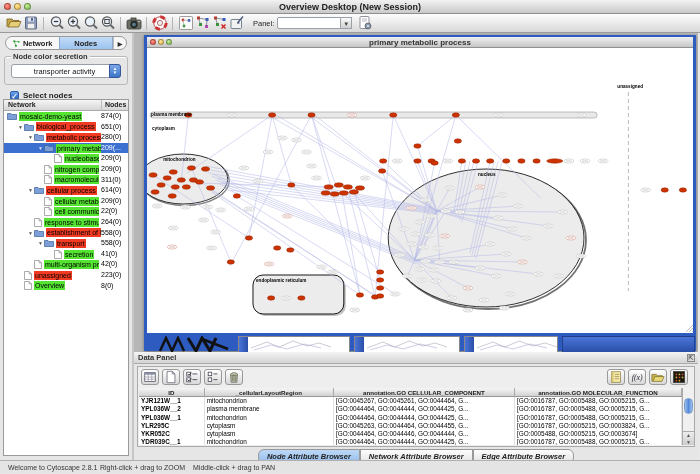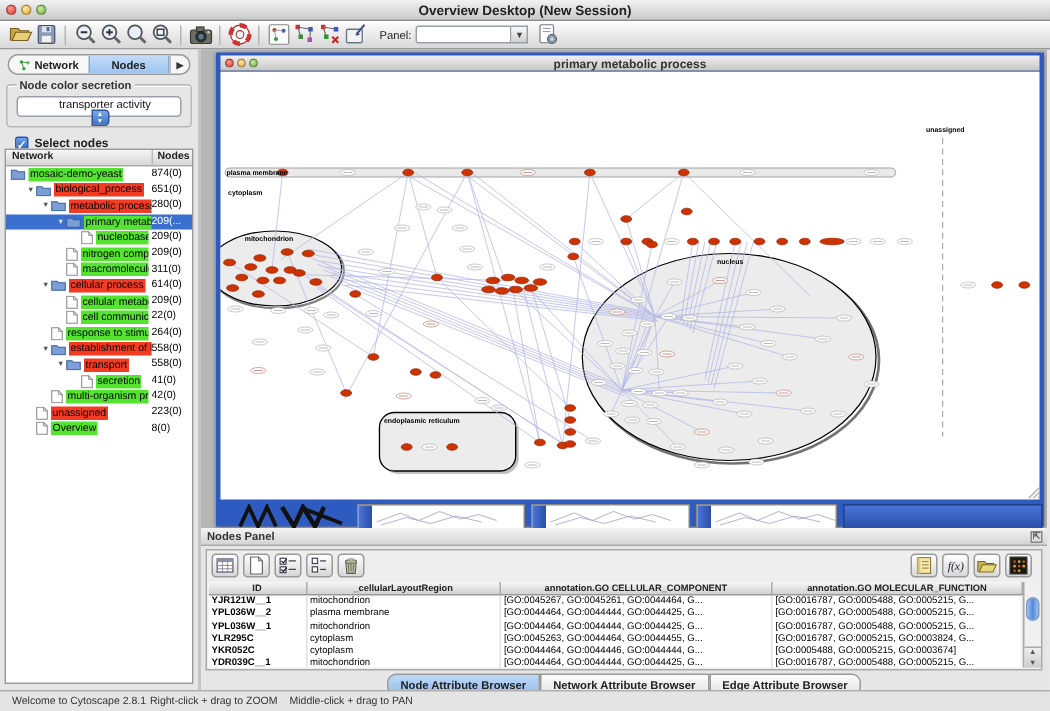--- a/index.html
+++ b/index.html
@@ -21,21 +21,21 @@
 .content { display:flex; height:427px; }
 .control-panel { width:134px; background:#e6e6e6; border-right:2px solid #c6c6c6; position:relative; }
 .cp-header { height:12px; background:linear-gradient(#f4f4f4,#d4d4d4); border-bottom:1px solid #aaa; font-size:7.5px; font-weight:bold; color:#333; padding:1px 0 0 4px; position:relative; }
 .float-icon { position:absolute; right:3px; top:2px; width:8px; height:8px; border:1px solid #888; background:#ddd; font-size:6px; line-height:7px; text-align:center; color:#555; }
 .cp-tabs { display:flex; margin:3px 5px 0 5px; height:14px; border:1px solid #9a9a9a; border-radius:7px; background:#f7f7f7; overflow:hidden; font-size:7.5px; font-weight:bold; color:#222; }
 .cp-tab { flex:1; display:flex; align-items:center; justify-content:center; gap:2px; }
 .cp-tab.sel { background:linear-gradient(#c3dcf8,#9cc3ef); border-left:1px solid #8aa8cc; border-right:1px solid #8aa8cc; }
 .cp-tab-arrow { width:13px; display:flex; align-items:center; justify-content:center; font-size:6px; color:#333; border-left:1px solid #bbb; }
 .groupbox { margin:6px 4px 0 4px; border:1px solid #b8b8b8; border-radius:3px; position:relative; padding:7px 6px 6px 6px; box-shadow:inset 0 1px 0 #fff; }
 .groupbox .gb-title { position:absolute; top:-5px; left:6px; background:#e6e6e6; font-size:7.5px; font-weight:bold; color:#333; padding:0 2px; }
-.dropdown { height:14px; background:#fff; border:1px solid #9aa0a8; border-radius:3px; display:flex; align-items:center; position:relative;flex-direction:column; }
+.dropdown { height:14px; background:#fff; border:1px solid #9aa0a8; border-radius:3px; display:flex; align-items:center; position:relative; }
 .dropdown .dd-text { flex:1; font-size:7.5px; color:#111; padding-left:8px; text-align:center; }
 .dd-stepper { width:12px; height:14px; margin:-1px -1px -1px 0; background:linear-gradient(#7aa7e8,#3d74c8); border-radius:0 3px 3px 0; border:1px solid #33579a; color:#fff; font-size:4.5px; line-height:4.5px; display:flex; flex-direction:column; align-items:center; justify-content:center; }
 .checkrow { display:flex; align-items:center; gap:4px; margin:6px 0 0 10px; }
 .checkbox { width:9px; height:9px; border-radius:2px; background:linear-gradient(#6da2ec,#2e66c0); border:1px solid #2a5aa8; color:#fff; font-size:8px; line-height:9px; text-align:center; font-weight:bold; }
 .checklabel { font-size:8px; font-weight:bold; color:#222; }
 .tree-wrap { position:absolute; left:3px; right:3px; top:66px; bottom:4px; background:#fff; border:1px solid #9a9a9a; overflow:hidden; }
 .tree-header { height:11px; background:linear-gradient(#f6f6f6,#d6d6d6); border-bottom:1px solid #aaa; font-size:7px; font-weight:bold; color:#222; position:relative; }
 .tree-header .c1 { position:absolute; left:4px; top:1px; }
 .tree-header .c2 { position:absolute; left:97px; top:0; border-left:1px solid #bbb; padding:1px 0 0 3px; height:11px; }
 .tree-row { height:10.6px; position:relative; display:flex; align-items:center; font-size:7px; color:#000; }
@@ -67,21 +67,21 @@
 .dp-right { position:absolute; right:3px; top:2px; display:flex; }
 .dtable { position:absolute; left:1px; right:12px; top:21px; bottom:1px; background:#fff; overflow:hidden; }
 .dt-header { display:flex; height:9px; background:linear-gradient(#f6f6f6,#d2d2d2); border-bottom:1px solid #999; }
 .dt-header div { font-size:6.2px; font-weight:bold; color:#222; text-align:center; border-right:1px solid #aaa; overflow:hidden; white-space:nowrap; line-height:9px; }
 .dt-row { display:flex; height:8.3px; }
 .dt-row div { font-size:6.4px; color:#000; border-right:1px solid #e0e0e0; overflow:hidden; white-space:nowrap; line-height:8.3px; padding-left:2px; }
 .dt-row div:first-child { font-weight:bold; }
 .dscroll { position:absolute; right:1px; top:21px; bottom:1px; width:11px; background:#f0f0f0; border-left:1px solid #aaa; }
 .dthumb { position:absolute; top:10px; left:1px; width:9px; height:16px; border-radius:5px; background:linear-gradient(90deg,#9cc0ee,#5588d8,#9cc0ee); border:1px solid #7a9cc8; }
 .darrows { position:absolute; bottom:0; left:0; width:11px; height:14px; background:linear-gradient(#eee,#ccc); border-top:1px solid #aaa; font-size:5px; color:#555; text-align:center; line-height:7px; }
-.dp-tabs { position:absolute; left:0; right:0; top:97px; display:flex; justify-content:center; }
+.dp-tabs { position:absolute; left:0; right:0; top:97px; display:flex; justify-content:center;font-style:italic; }
 .dp-tab { font-size:7.5px; font-weight:bold; color:#222; background:linear-gradient(#fdfdfd,#e2e2e2); border:1px solid #999; padding:2px 8px 2px 8px; }
 .dp-tab.sel { background:linear-gradient(#bdd8f6,#94bdec); }
 .dp-tab:first-child { border-radius:6px 0 0 6px; }
 .dp-tab:last-child { border-radius:0 6px 6px 0; }
 .statusbar { position:absolute; left:0; right:0; bottom:0; height:14px; background:#e4e4e4; border-top:1px solid #b0b0b0; }
 .statusbar span { position:absolute; font-size:7px; color:#333; top:3px; }
 </style>
 </head>
 <body>
 
@@ -756,21 +756,21 @@
               <svg width="84" height="14" style="position:absolute;left:10px;top:1px;">
                 <polyline points="2,10 18,4 30,9 44,3 58,8 70,5 82,9" stroke="#aab" stroke-width="0.6" fill="none"></polyline>
                 <polyline points="5,12 22,7 38,11 55,6 72,10" stroke="#99c" stroke-width="0.5" fill="none"></polyline>
               </svg>
             </div>
             <div class="piece" style="left:428px;width:133px;background:linear-gradient(#4a74d8,#2a4fa8);border:1px solid #223f88;border-bottom:none;"></div>
           </div>
       </div>
       <div class="data-panel">
         <div class="dp-header">
-          <span>Nodes Panel</span>
+          <span>Data Panel</span>
           <span class="float-icon">⇱</span>
         </div>
         <div class="dp-body">
           <div class="dp-toolbar" id="dp-toolbar">
               <div class="dbtn">
                 <svg width="14" height="14" viewBox="0 0 16 16">
                   <rect x="2" y="3" width="12" height="10" fill="#fff" stroke="#556" stroke-width="0.9"></rect>
                   <rect x="2" y="3" width="12" height="2.4" fill="#8a93a8"></rect>
                   <line x1="2" y1="8" x2="14" y2="8" stroke="#889" stroke-width="0.7"></line>
                   <line x1="2" y1="10.5" x2="14" y2="10.5" stroke="#889" stroke-width="0.7"></line>

